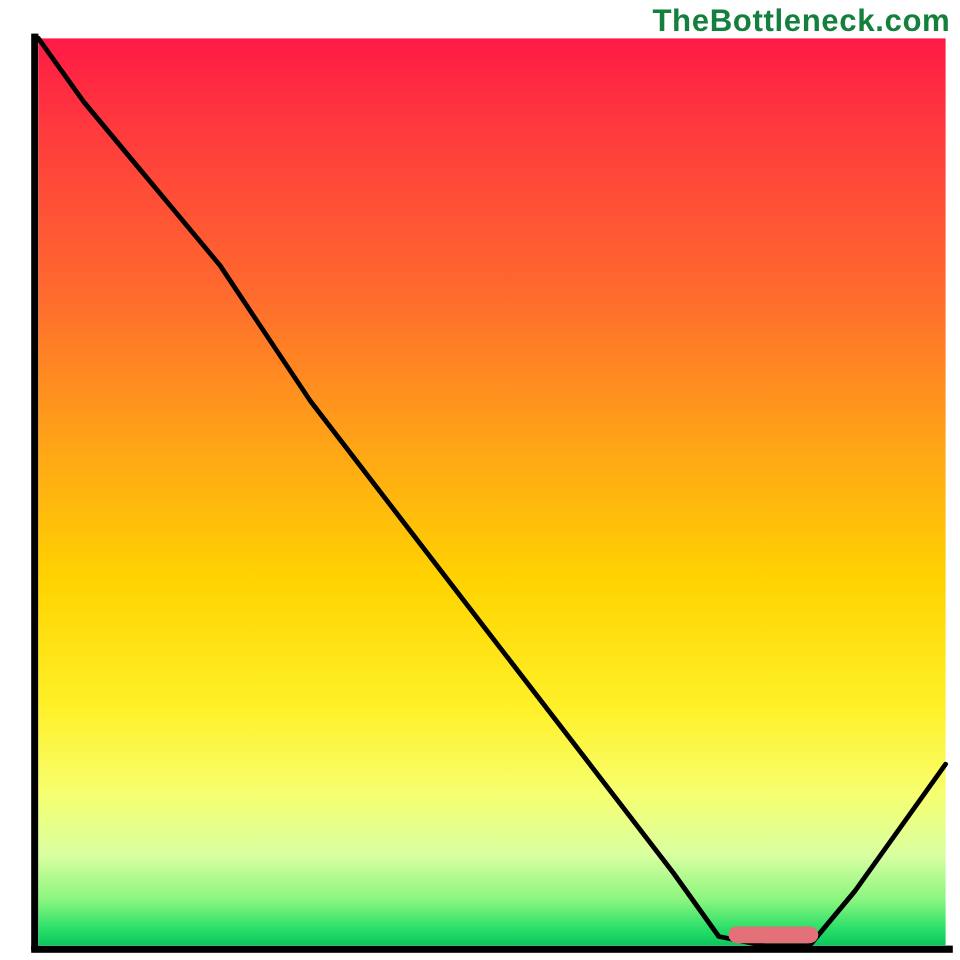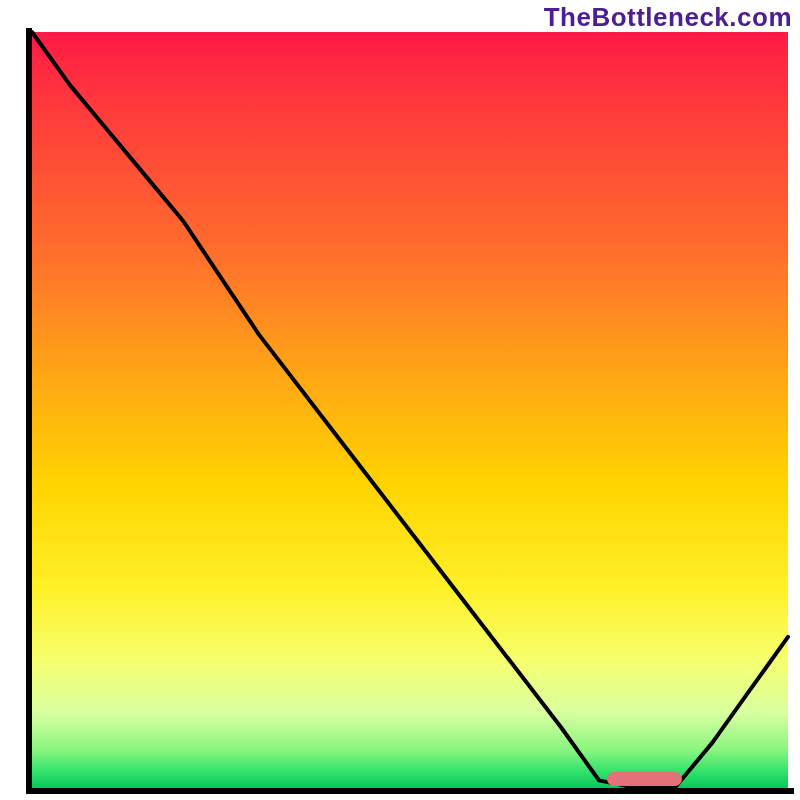--- a/index.html
+++ b/index.html
@@ -14,21 +14,21 @@
     position: relative;
     width: 800px;
     height: 800px;
   }
   .watermark {
     position: absolute;
     top: 2px;
     right: 8px;
     font-size: 26px;
     font-weight: bold;
-    color: #4c1d95;
+    color: #15803d;
     letter-spacing: 0.5px;
     user-select: none;
   }
   .plot-area {
     position: absolute;
     left: 32px;
     top: 32px;
     width: 756px;
     height: 756px;
     box-sizing: border-box;

